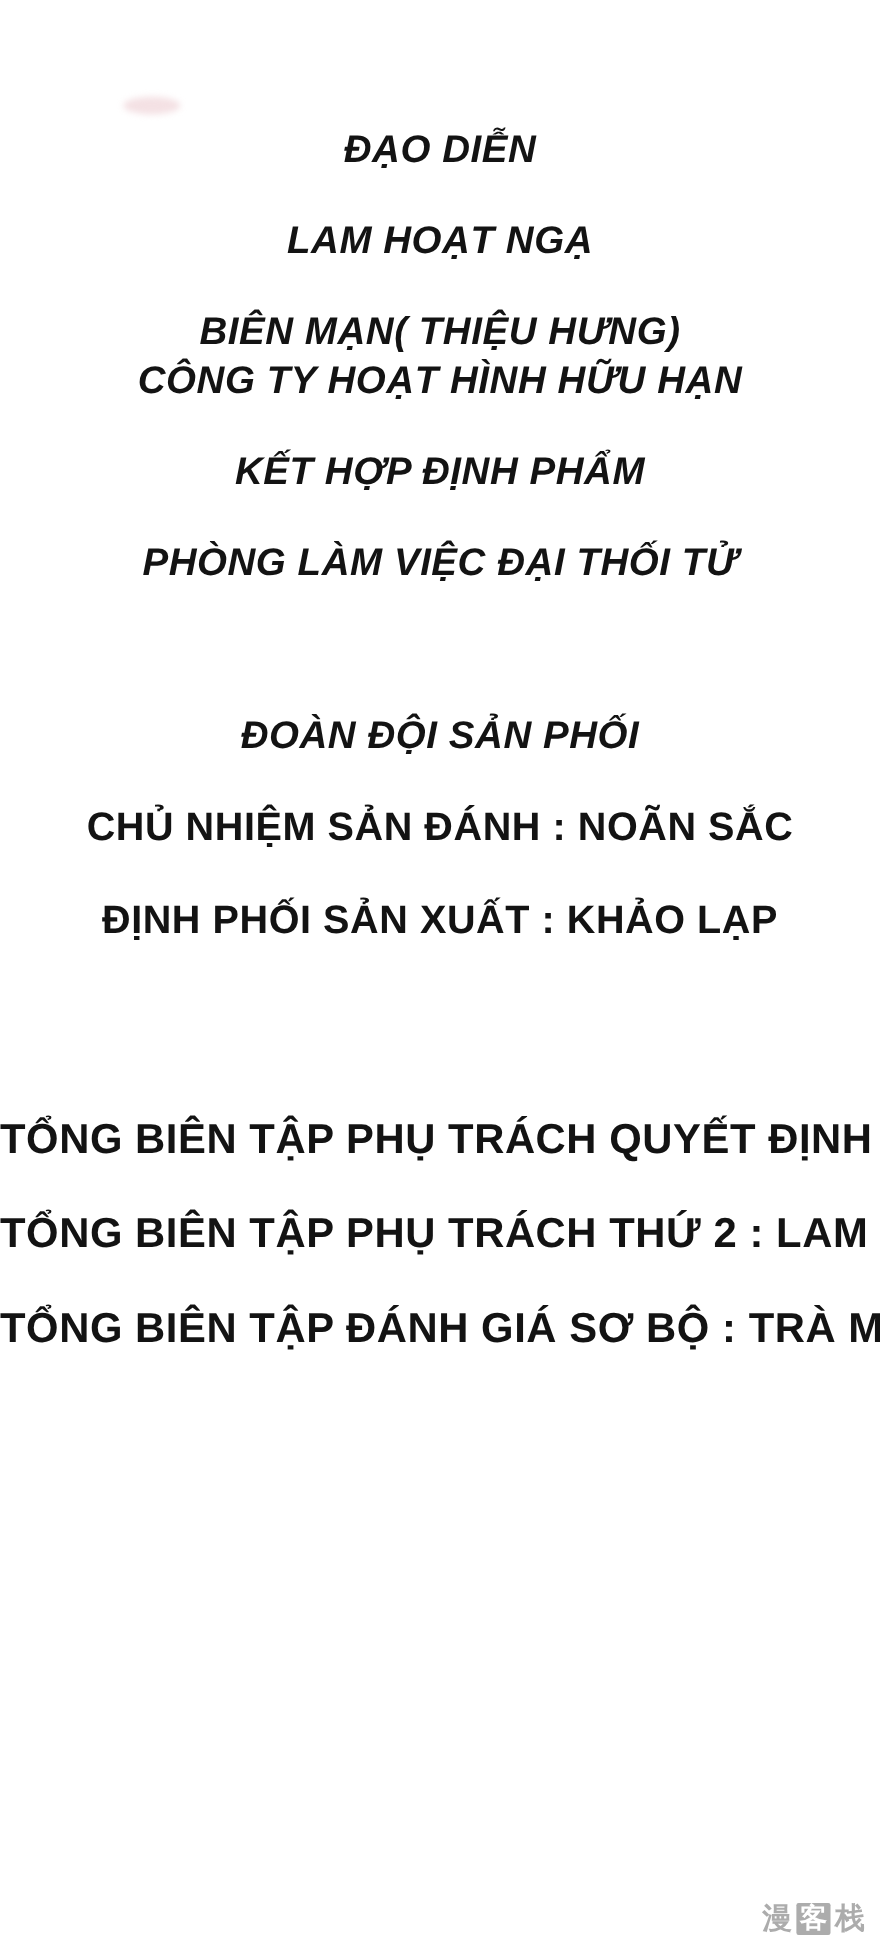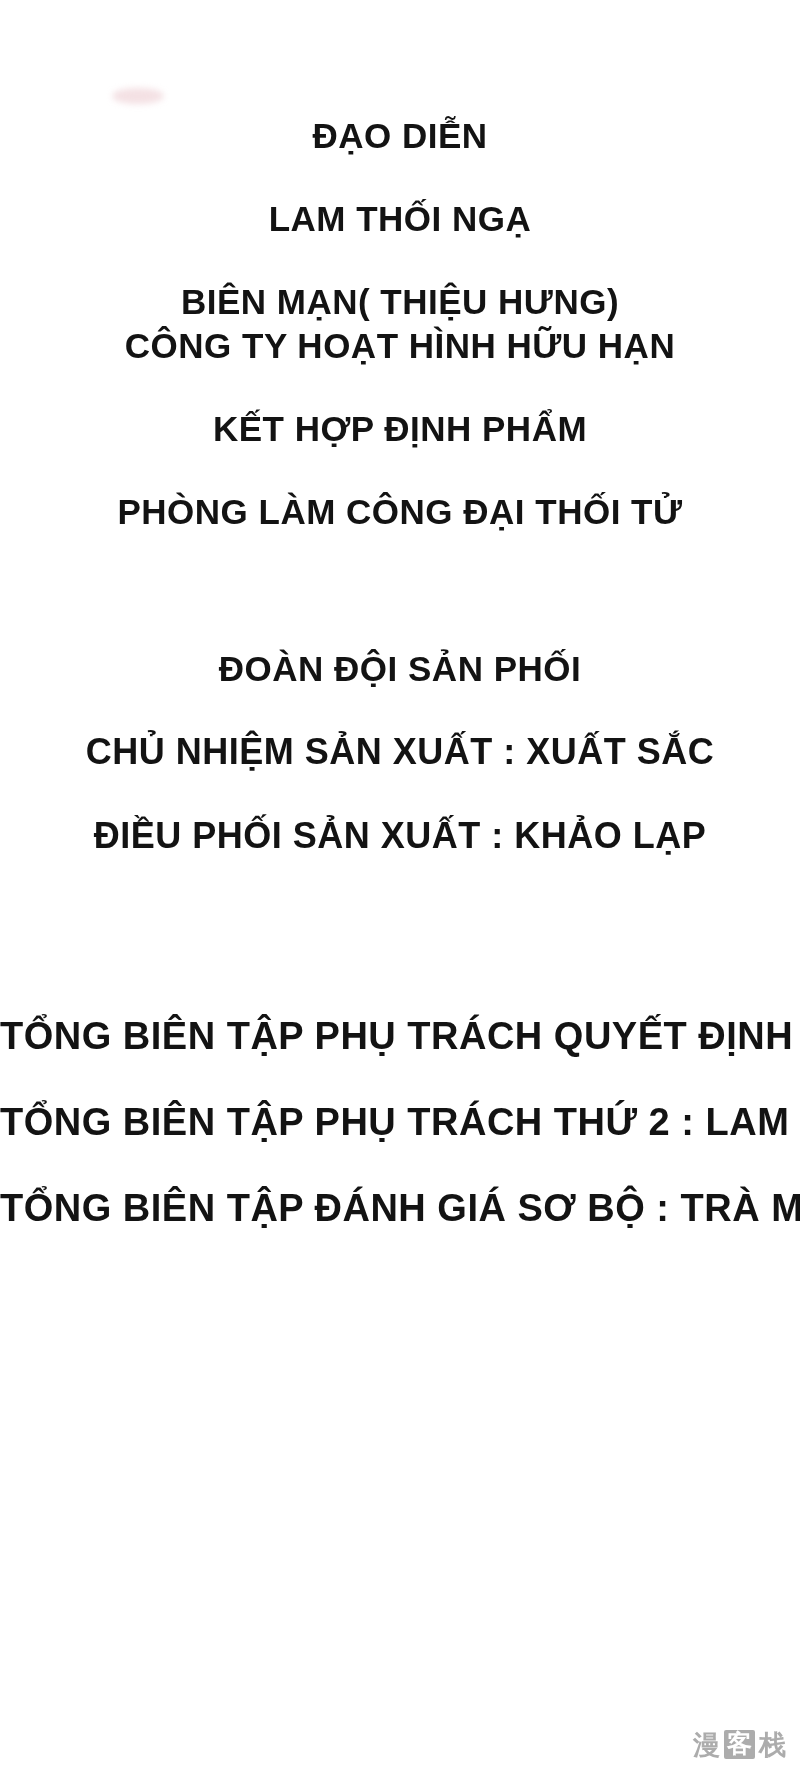--- a/index.html
+++ b/index.html
@@ -33,21 +33,21 @@
     font-weight: 700;
     color: #131313;
     letter-spacing: 0.5px;
     white-space: nowrap;
     line-height: 1.05;
   }
   .group {
     width: 100%;
     text-align: center;
   }
-  .sz-35 { font-size: 35px; }
+  .sz-35 { font-size: 35px; font-style: italic; }
   .sz-36 { font-size: 36px; }
   .sz-38 { font-size: 38px; }
   .spacer-md { height: 46px; }
   .spacer-lg { height: 120px; }
   .spacer-xl { height: 116px; }
 
   .top-pad { height: 118px; }
 
   
   .watermark {
@@ -94,43 +94,43 @@
 <div class="page">
 
   <div class="faint-mark"></div>
 
   <div class="credits">
     <div class="top-pad"></div>
 
     <div class="group">
       <div class="line sz-35">ĐẠO  DIỄN</div>
       <div class="spacer-md"></div>
-      <div class="line sz-35">LAM THỐI NGẠ</div>
+      <div class="line sz-35">LAM HOẠT NGẠ</div>
     </div>
 
     <div class="spacer-md"></div>
 
     <div class="group">
       <div class="line sz-35">BIÊN MẠN( THIỆU HƯNG)</div>
       <div style="height:8px"></div>
       <div class="line sz-35">CÔNG TY HOẠT HÌNH HỮU HẠN</div>
       <div class="spacer-md"></div>
       <div class="line sz-35">KẾT HỢP ĐỊNH PHẨM</div>
       <div class="spacer-md"></div>
-      <div class="line sz-35">PHÒNG LÀM CÔNG ĐẠI THỐI TỬ</div>
+      <div class="line sz-35">PHÒNG LÀM VIỆC ĐẠI THỐI TỬ</div>
     </div>
 
     <div class="spacer-lg"></div>
 
     <div class="group">
       <div class="line sz-35">ĐOÀN ĐỘI SẢN PHỐI</div>
       <div class="spacer-md"></div>
-      <div class="line sz-36">CHỦ NHIỆM SẢN XUẤT : XUẤT SẮC</div>
+      <div class="line sz-36">CHỦ NHIỆM SẢN ĐÁNH : NOÃN SẮC</div>
       <div class="spacer-md"></div>
-      <div class="line sz-36">ĐIỀU PHỐI SẢN XUẤT  : KHẢO LẠP</div>
+      <div class="line sz-36">ĐỊNH PHỐI SẢN XUẤT  : KHẢO LẠP</div>
     </div>
 
     <div class="spacer-xl"></div>
 
     <div class="group">
       <div class="spacer-md"></div>
       <div class="line sz-38">TỔNG BIÊN TẬP PHỤ TRÁCH QUYẾT ĐỊNH : NOÃN SẮC</div>
       <div class="spacer-md"></div>
       <div class="line sz-38">TỔNG BIÊN TẬP PHỤ TRÁCH THỨ 2 : LAM BẤT NGẠ</div>
       <div class="spacer-md"></div>

